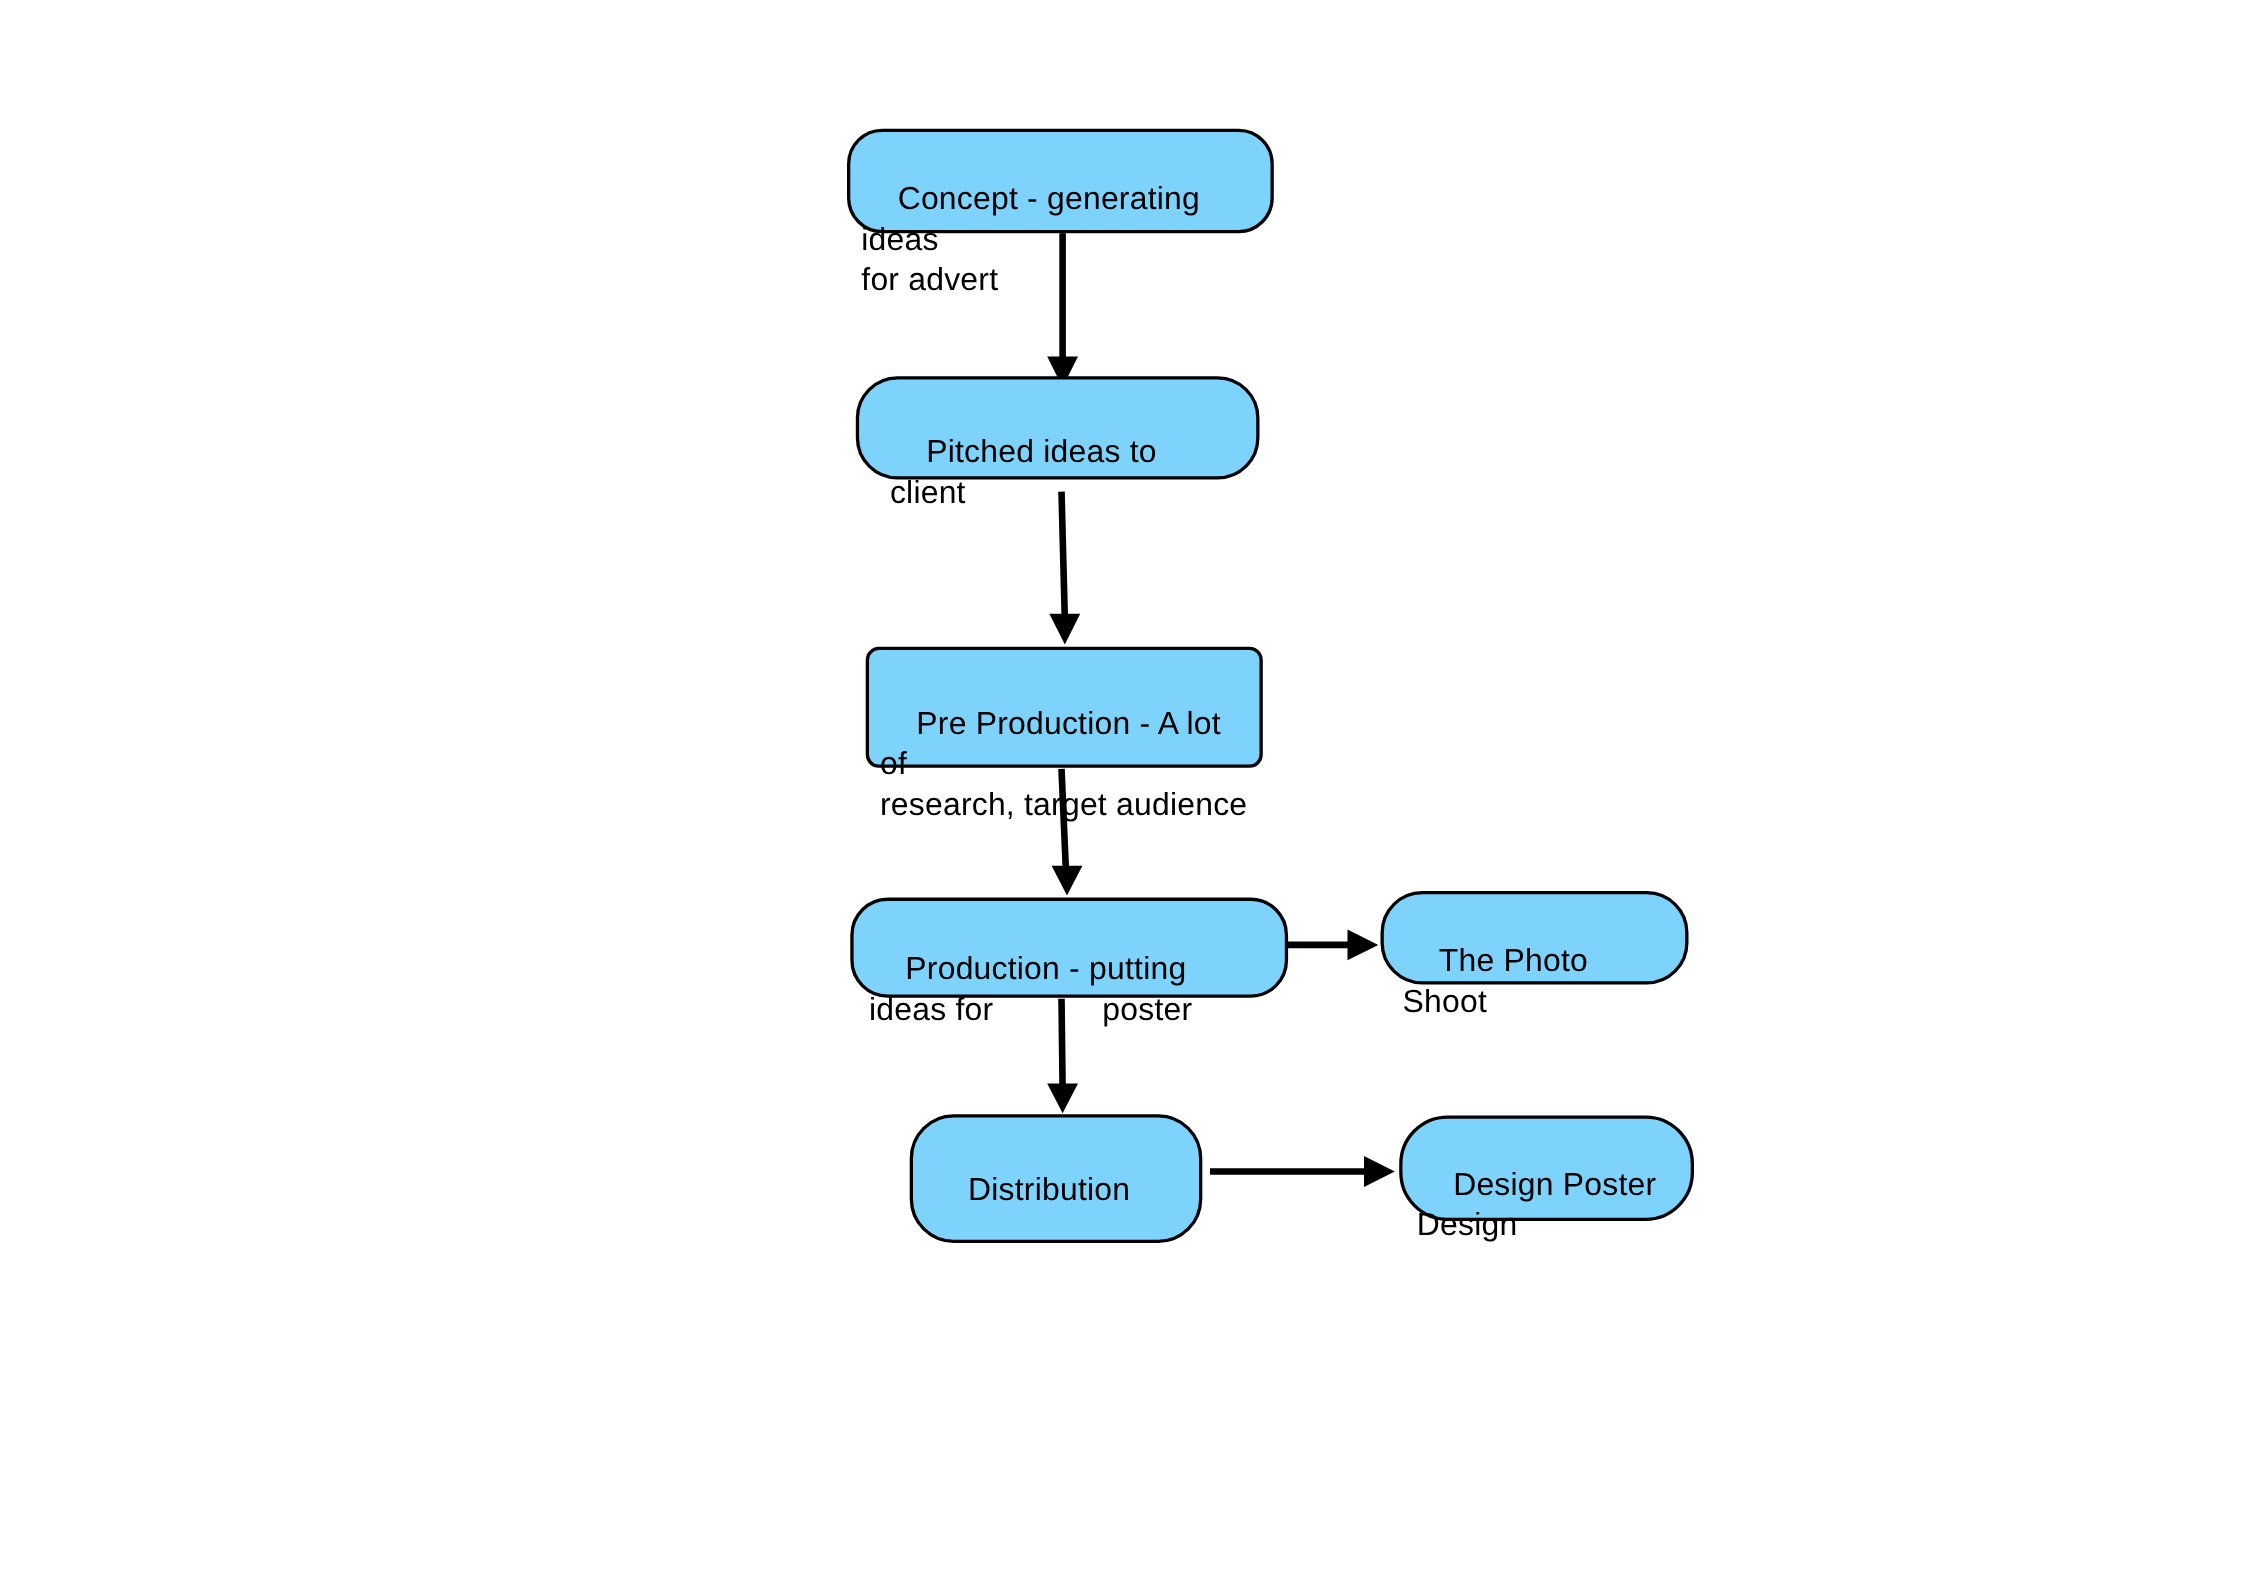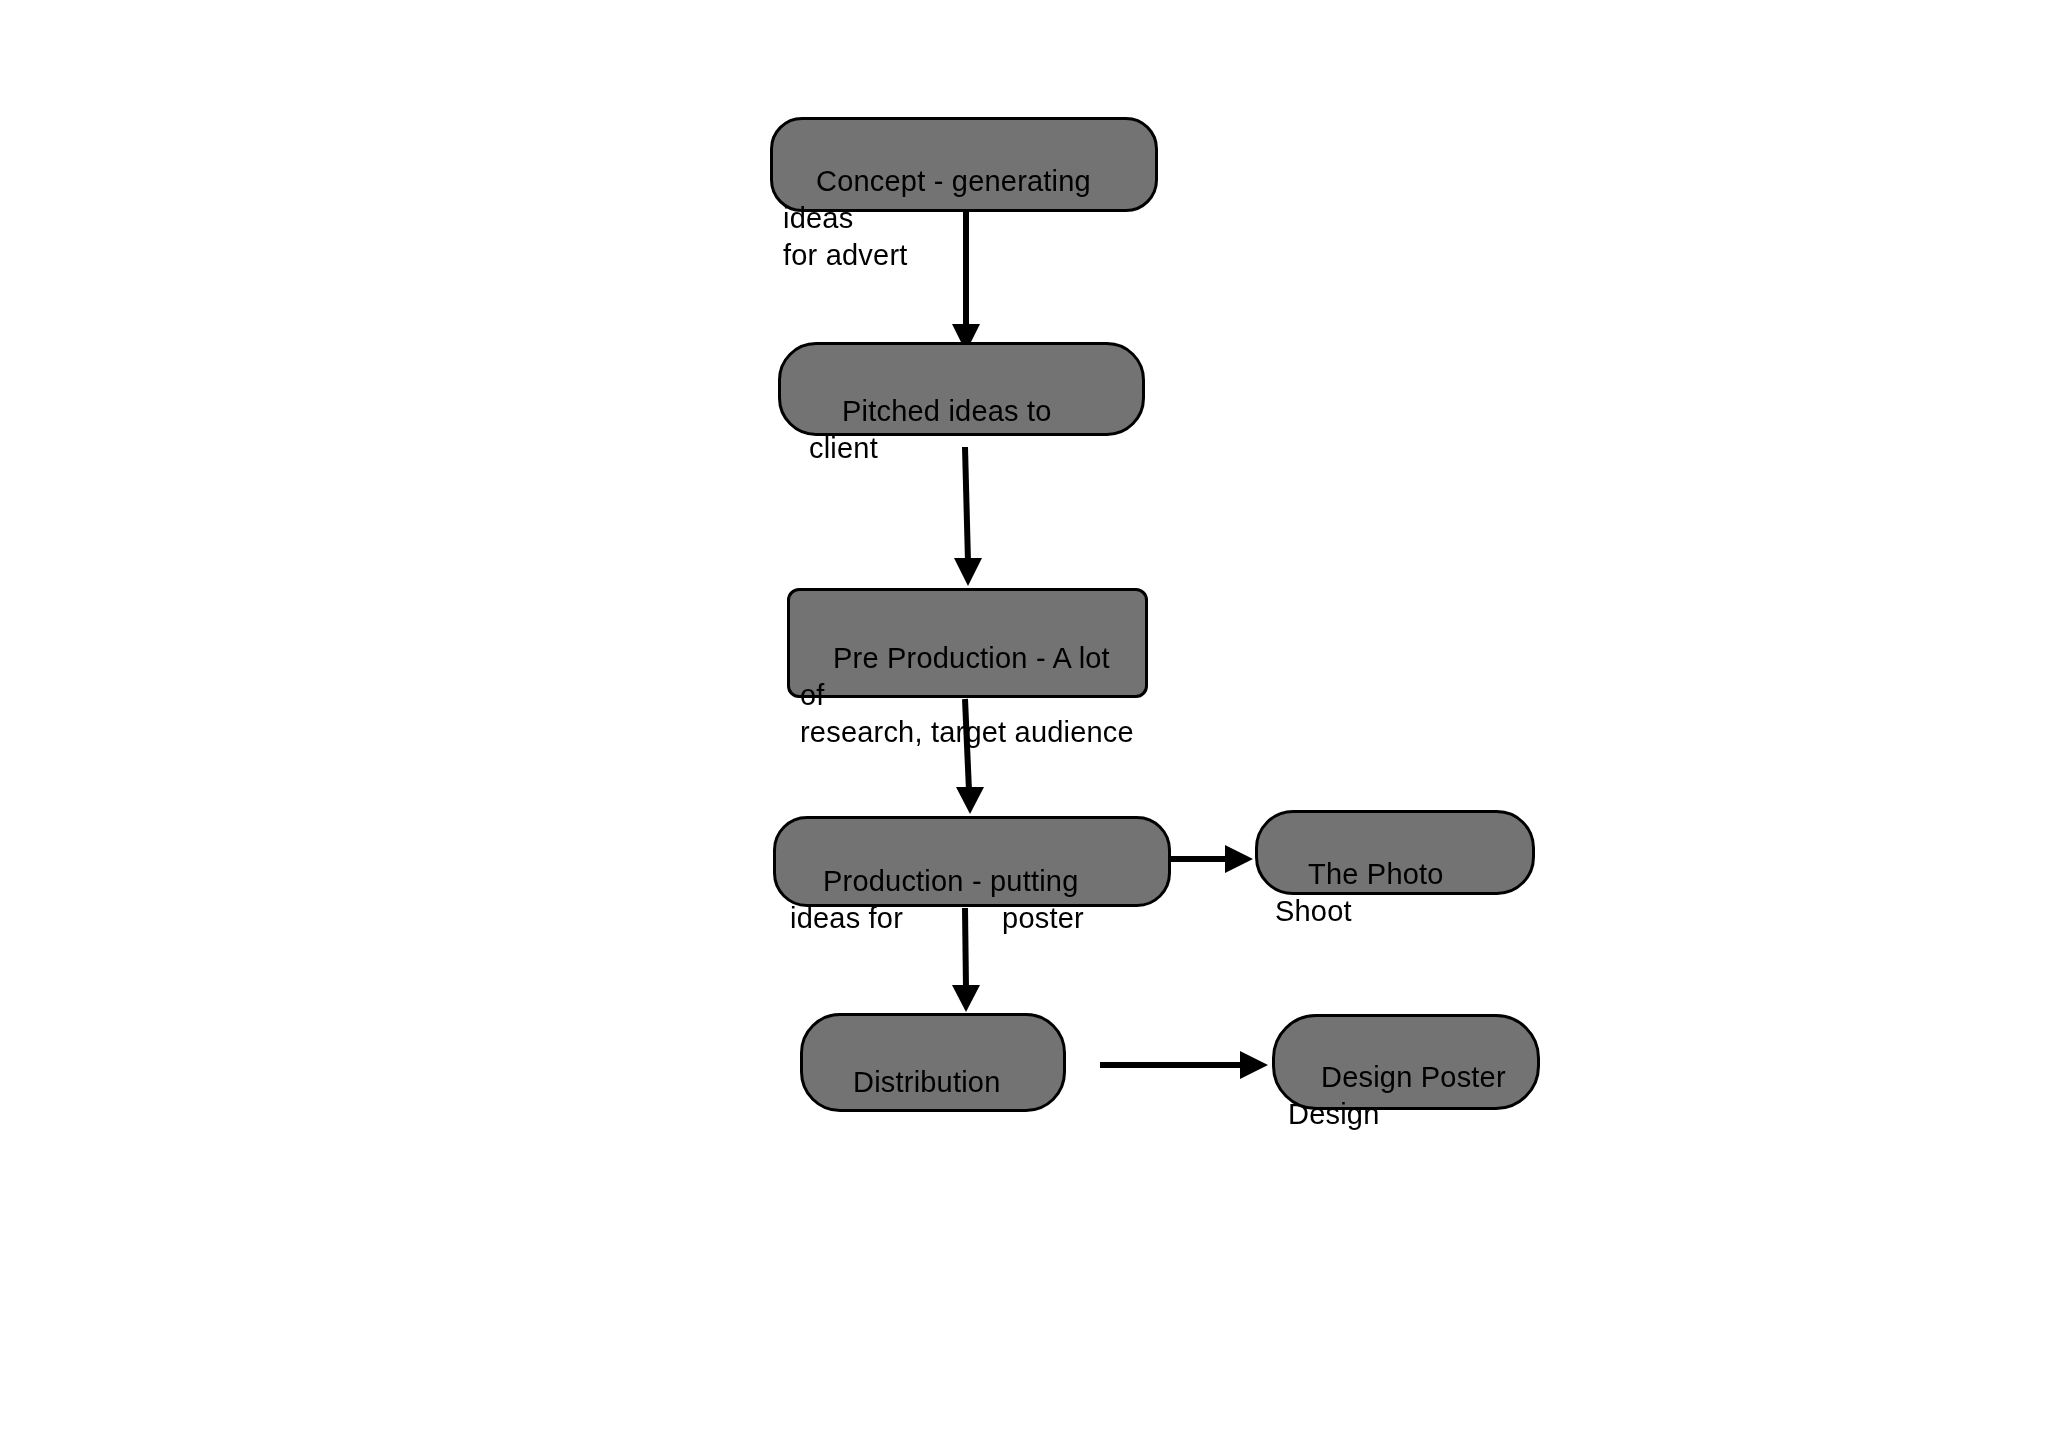--- a/index.html
+++ b/index.html
@@ -20,34 +20,34 @@
     position: absolute;
     left: 0;
     top: 0;
     width: 2048px;
     height: 1447px;
     pointer-events: none;
   }
   .node {
     position: absolute;
     box-sizing: border-box;
-    background: #737373;
+    background: #7dd3fc;
     border: 3px solid #000000;
     font-size: 29px;
     line-height: 37px;
     white-space: pre-wrap;
     letter-spacing: 0.2px;
   }
   
   #node-concept       { left: 770px;  top: 117px;  width: 388px; height: 95px;  border-radius: 32px; padding: 6px 8px 0 10px; }
   #node-pitched       { left: 778px;  top: 342px;  width: 367px; height: 94px;  border-radius: 38px; padding: 11px 20px 0 28px; }
   #node-preproduction { left: 787px;  top: 588px;  width: 361px; height: 110px; border-radius: 12px; padding: 12px 8px 0 10px; }
   #node-production    { left: 773px;  top: 816px;  width: 398px; height: 91px;  border-radius: 34px; padding: 7px 8px 0 14px; }
   #node-photoshoot    { left: 1255px; top: 810px;  width: 280px; height: 85px;  border-radius: 38px; padding: 6px 8px 0 17px; }
-  #node-distribution  { left: 800px;  top: 1013px; width: 266px; height: 99px;  border-radius: 40px; padding: 11px 8px 0 17px; }
+  #node-distribution  { left: 827px;  top: 1013px; width: 266px; height: 117px;  border-radius: 40px; padding: 11px 8px 0 17px; }
   #node-finalposter   { left: 1272px; top: 1014px; width: 268px; height: 96px;  border-radius: 44px; padding: 5px 8px 0 13px; }
 </style>
 </head>
 <body>
 
 <div class="canvas">
 
   <svg class="arrows" viewBox="0 0 2048 1447" xmlns="http://www.w3.org/2000/svg">
 
     <g>

